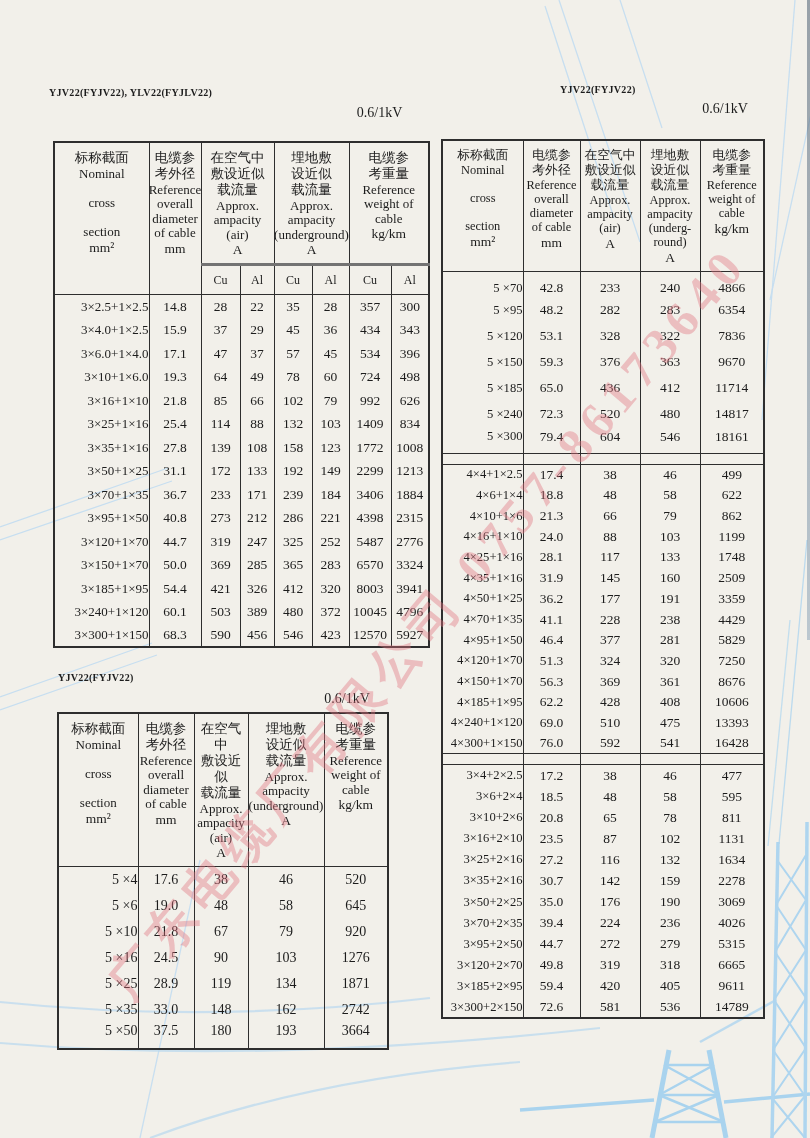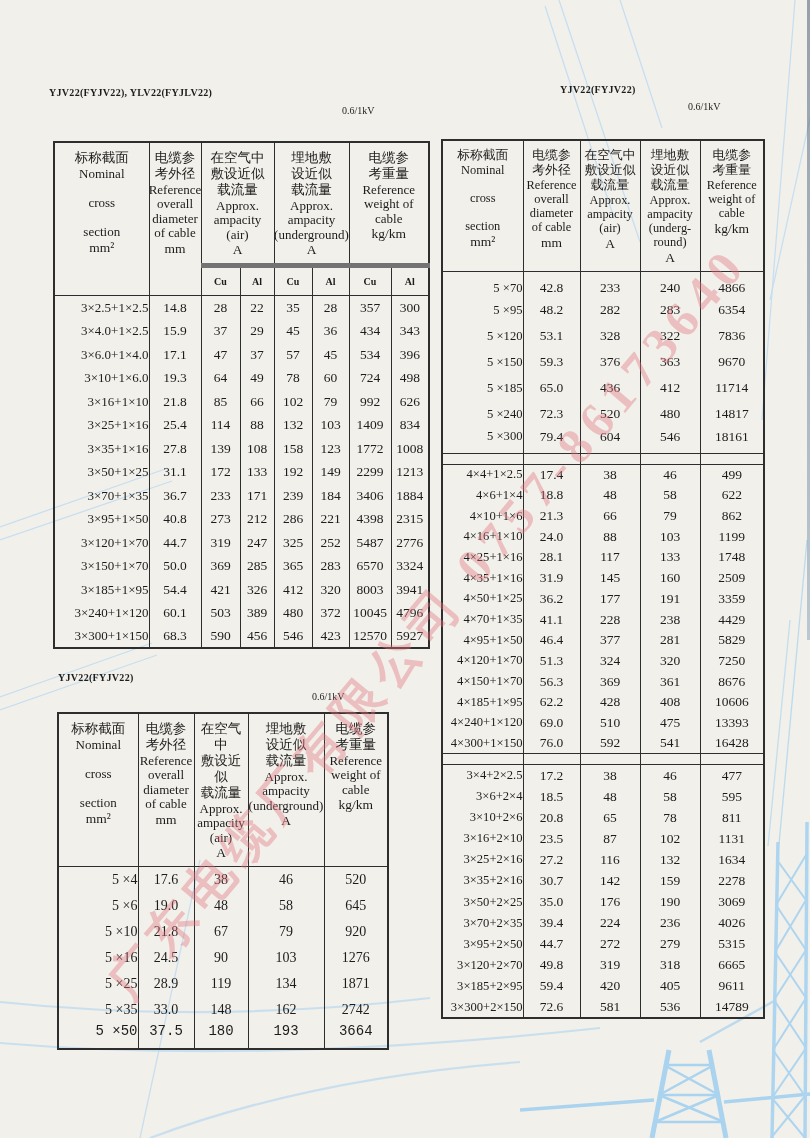--- a/index.html
+++ b/index.html
@@ -12,50 +12,50 @@
   .bg-svg{position:absolute;left:0;top:0;width:810px;height:1138px;pointer-events:none;}
   .right-edge{position:absolute;right:0;top:0;width:3px;height:640px;
     background:linear-gradient(#4d5f72,#8fa6ba);opacity:.55;}
   .watermark{
     position:absolute;left:118px;top:958px;transform-origin:left center;
     transform:rotate(-50deg);white-space:nowrap;
     font-size:50px;font-weight:bold;letter-spacing:8px;
     color:rgba(226,116,128,.40);z-index:3;
   }
   .doc-title{position:absolute;font-size:10px;font-weight:bold;letter-spacing:.3px;z-index:2;}
-  .voltage{position:absolute;font-size:10px;text-align:left;z-index:2;}
+  .voltage{position:absolute;font-size:14px;text-align:center;z-index:2;}
 
   table{border-collapse:collapse;table-layout:fixed;position:absolute;z-index:2;
     border:2px solid #2e2e2e;background:transparent;}
   th,td{border-left:1px solid #2e2e2e;border-right:1px solid #2e2e2e;
     padding:0;text-align:center;font-weight:normal;overflow:hidden;}
   thead{border-bottom:1.4px solid #2e2e2e;}
   thead th{vertical-align:top;}
   .hw{display:flex;flex-direction:column;align-items:center;height:100%;
     padding:7px 1px 3px 1px;box-sizing:border-box;}
   .zh{white-space:pre-line;font-size:13.5px;line-height:1.18;}
   .en{white-space:pre-line;font-size:13px;line-height:1.12;margin-top:1px;}
   .unit{margin-top:auto;font-size:13.5px;padding-bottom:2px;}
   tr.subrow{height:30px;}
-  tr.subrow th{border-top:5px solid #737373;font-size:10px;vertical-align:middle;font-weight:bold;}
+  tr.subrow th{border-top:3px solid #737373;font-size:12px;vertical-align:middle;}
   td{font-size:13.5px;}
   td:first-child{text-align:right;}
 
   
   #t-lt{left:53px;top:141px;width:375px;}
   #t-lt thead tr.mainrow{height:113px;}
   #t-lt tbody tr{height:23.5px;}
   #t-lt td:first-child{padding-left:6px;font-size:13px;}
   
   #t-lb{left:57px;top:712px;width:330px;}
   #t-lb thead tr.mainrow{height:137px;}
   #t-lb tbody tr{height:26px;}
   #t-lb td{font-size:14px;}
   #t-lb td:first-child{padding-left:18px;}
-  #t-lb tbody tr:last-child td{padding-bottom:8px;font-family:Liberation Mono, monospace;}
+  #t-lb tbody tr:last-child td{padding-bottom:8px;}
   
   #t-r{left:441px;top:139px;width:322px;}
   #t-r thead tr.mainrow{height:103px;}
   #t-r .zh{font-size:12.8px;}
   #t-r .en{font-size:12.4px;}
   #t-r td:first-child{padding-left:5px;font-size:12.6px;}
   tbody.g1 tr{height:26px;}
   tbody.g1 td:first-child{padding-left:12px;font-size:13.5px;}
   tbody.g1 tr:first-child td{padding-top:7px;}
   tbody.g1 tr:last-child td{padding-bottom:7px;}

